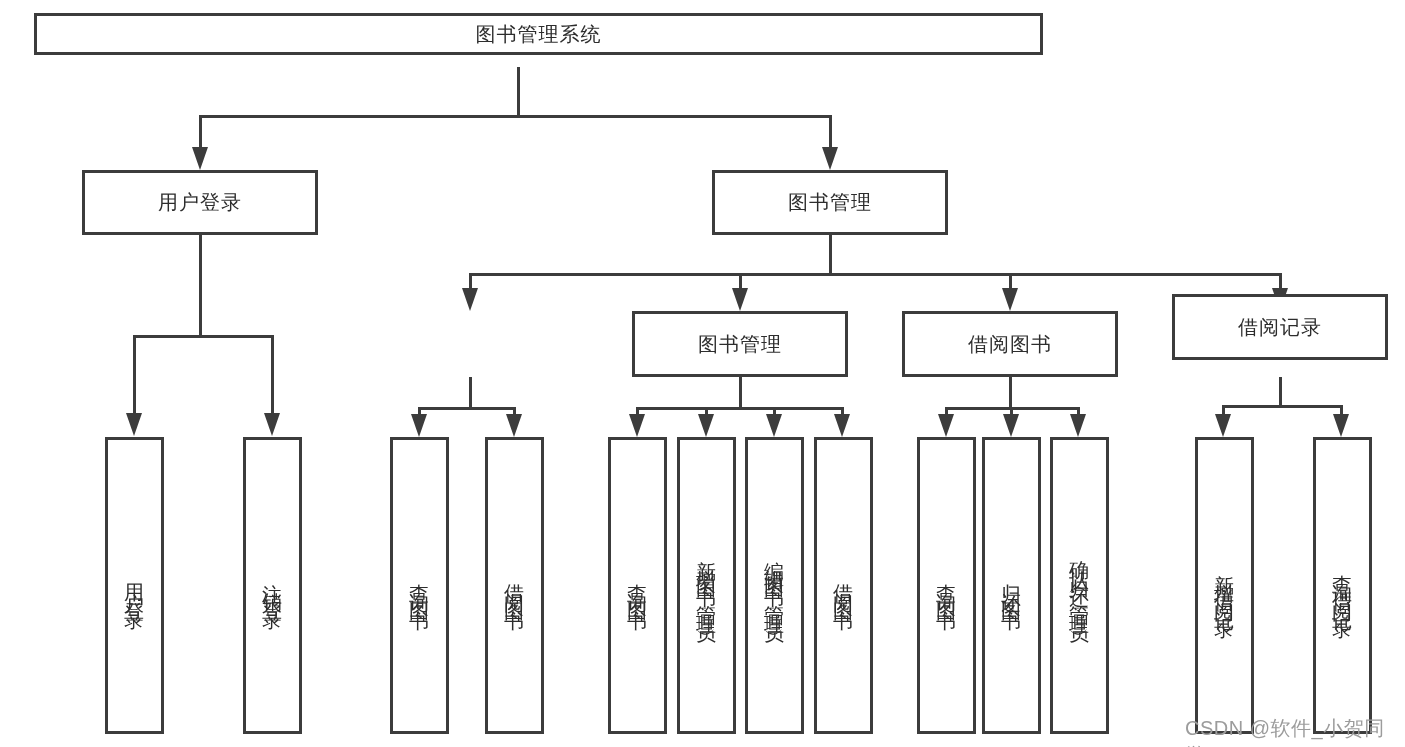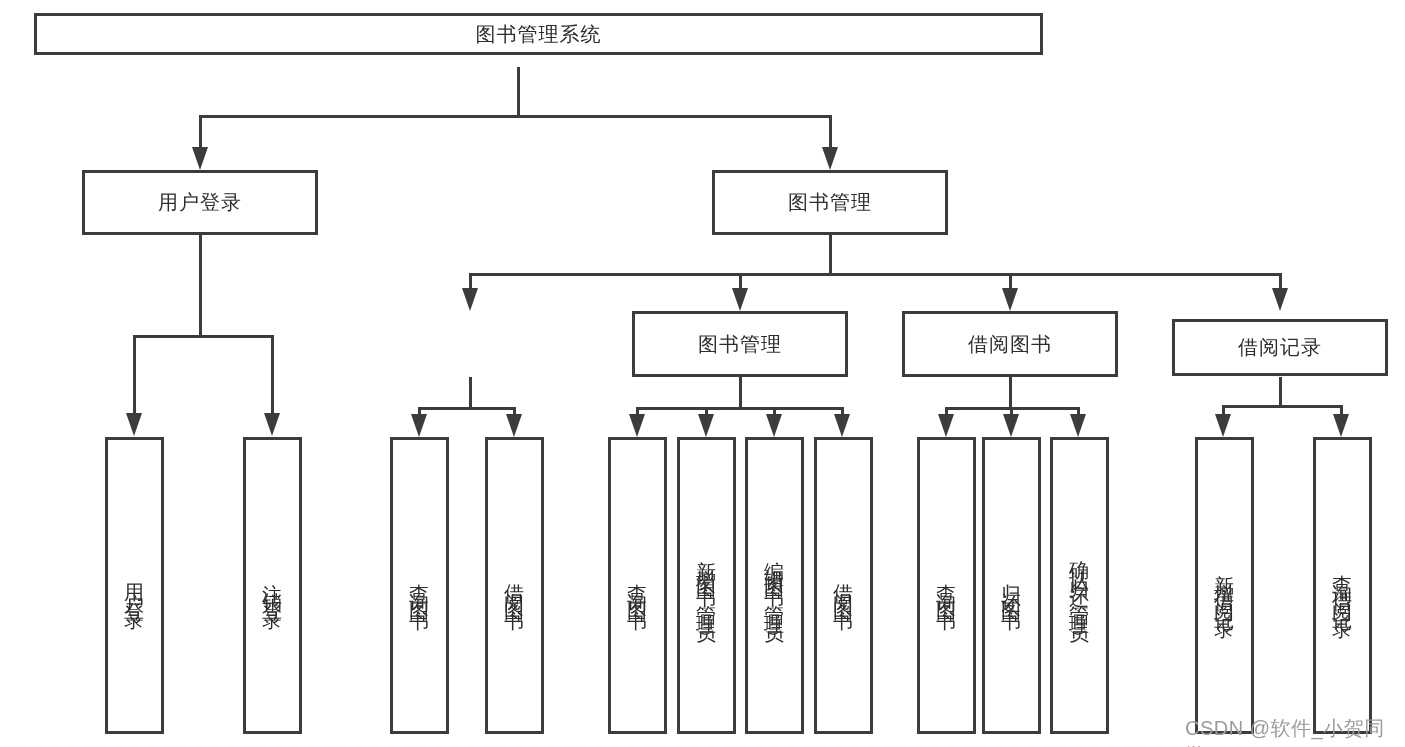--- a/index.html
+++ b/index.html
@@ -80,21 +80,21 @@
   <div class="arrow" style="left:462px;top:288px;"></div>
   <div class="vl" style="left:739px;top:273px;height:16px;"></div>
   <div class="arrow" style="left:732px;top:288px;"></div>
   <div class="vl" style="left:1009px;top:273px;height:16px;"></div>
   <div class="arrow" style="left:1002px;top:288px;"></div>
   <div class="vl" style="left:1279px;top:273px;height:16px;"></div>
   <div class="arrow" style="left:1272px;top:288px;"></div>
 
   <div class="box" style="left:632px;top:311px;width:216px;height:66px;">图书管理</div>
   <div class="box" style="left:902px;top:311px;width:216px;height:66px;">借阅图书</div>
-  <div class="box" style="left:1172px;top:319px;width:216px;height:57px;">借阅记录</div>
+  <div class="box" style="left:1172px;top:294px;width:216px;height:66px;">借阅记录</div>
 
   <div class="vl" style="left:469px;top:377px;height:30px;"></div>
   <div class="hl" style="left:418px;top:407px;width:98px;"></div>
   <div class="vl" style="left:418px;top:407px;height:8px;"></div>
   <div class="arrow" style="left:411px;top:414px;"></div>
   <div class="vl" style="left:513px;top:407px;height:8px;"></div>
   <div class="arrow" style="left:506px;top:414px;"></div>
 
   <div class="vl" style="left:739px;top:377px;height:30px;"></div>
   <div class="hl" style="left:636px;top:407px;width:208px;"></div>

